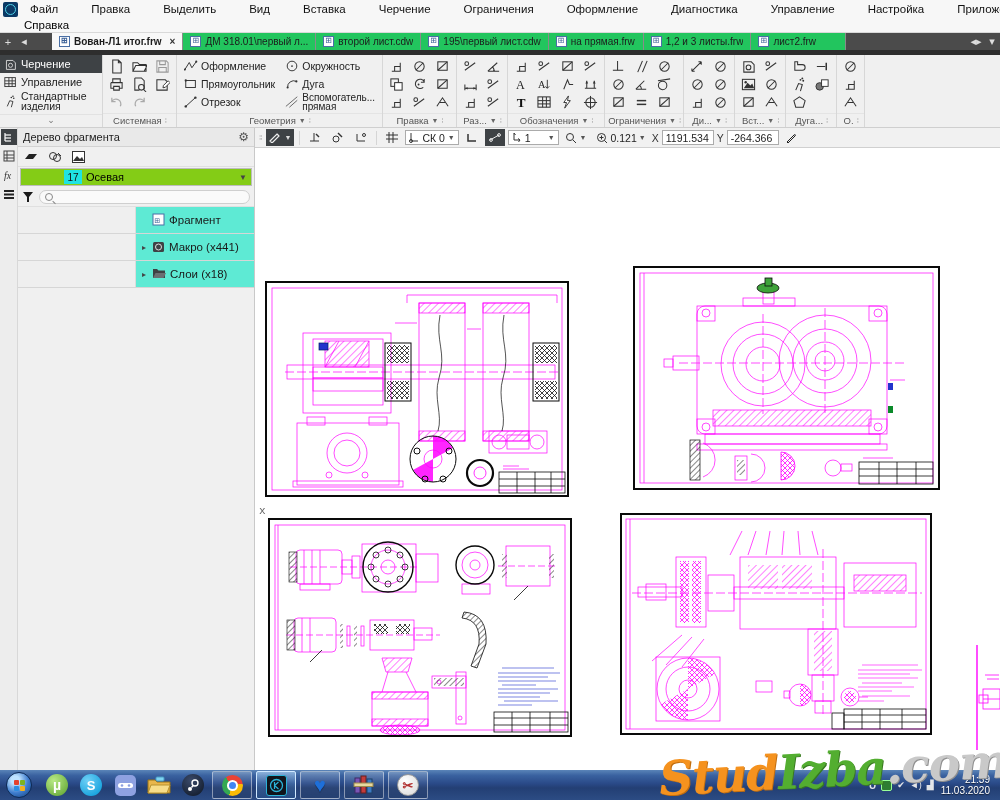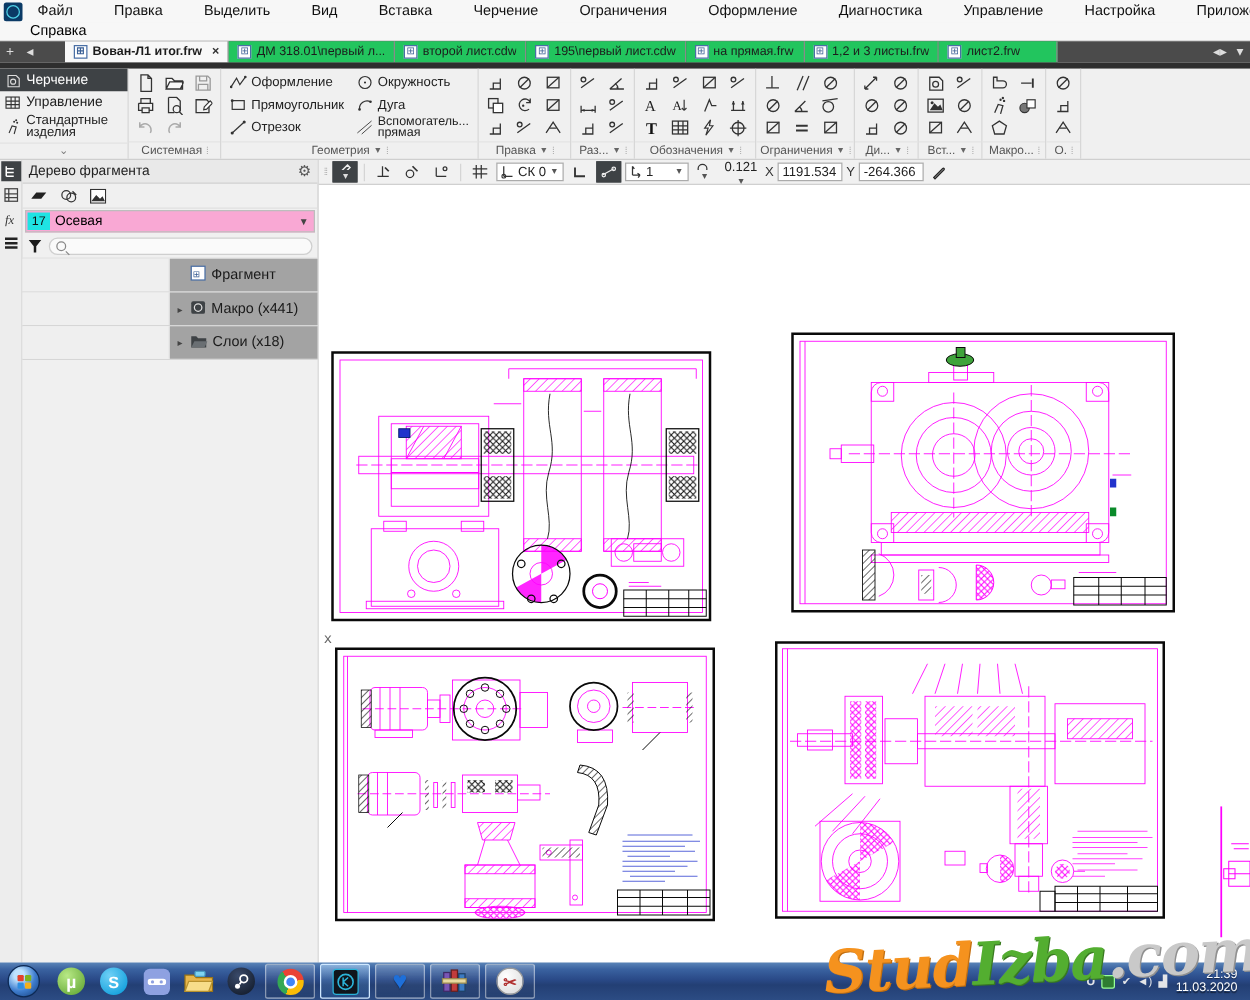--- a/index.html
+++ b/index.html
@@ -52,46 +52,46 @@
   .geo-col { display:flex; flex-direction:column; }
   .tool-lab { height:18px; display:flex; align-items:center; gap:3px; font-size:10.5px; color:#222; padding:0 3px; border:1px solid transparent; white-space:nowrap; }
   .tool-lab svg { flex:0 0 auto; }
   .tool-lab .l2 { line-height:9px; font-size:10px; }
 
   
   .main { position:absolute; left:0; top:128px; width:1000px; height:642px; display:flex; }
   .rightcol { flex:1; display:flex; flex-direction:column; min-width:0; }
   .paramsbar { height:20px; background:#f1f1f1; border-bottom:1px solid #d0d0d0; display:flex; align-items:center; gap:3px; padding:0 4px; font-size:10.5px; color:#222; flex:0 0 auto; }
   .pb-grip { color:#b0b0b0; font-size:8px; letter-spacing:-1px; margin-right:2px; }
-  .pb-btn { height:17px; min-width:20px; display:flex; align-items:center; justify-content:center; gap:2px; border:1px solid transparent; padding:0 2px;flex-direction:column; }
+  .pb-btn { height:17px; min-width:20px; display:flex; align-items:center; justify-content:center; gap:2px; border:1px solid transparent; padding:0 2px; }
   .pb-btn.dk { background:#3e4245; color:#eee; border-color:#3e4245; }
   .pb-field { height:15px; background:#fff; border:1px solid #ababab; display:flex; align-items:center; gap:3px; padding:0 3px; }
   .pb-dd { font-size:7px; color:#555; }
   .pb-sep { width:1px; height:14px; background:#d5d5d5; margin:0 2px; }
   .pb-label { font-size:10.5px; color:#333; }
   .num { font-family:"Liberation Sans",sans-serif; }
 
   
   .sidebar { width:255px; flex:0 0 auto; display:flex; background:#f0f0f0; border-right:1px solid #c9c9c9; }
   .side-strip { width:18px; flex:0 0 auto; background:#ededed; border-right:1px solid #d8d8d8; display:flex; flex-direction:column; align-items:center; padding-top:1px; gap:3px; }
   .strip-ic { width:16px; height:16px; display:flex; align-items:center; justify-content:center; }
   .strip-ic.active { background:#3e4245; }
   .side-panel { flex:1; display:flex; flex-direction:column; min-width:0; }
   .sp-header { height:19px; background:#e9e9e9; border-bottom:1px solid #d2d2d2; display:flex; align-items:center; font-size:11px; color:#222; padding:0 5px; }
   .sp-header .gear { margin-left:auto; color:#555; font-size:12px; }
   .sp-tools { height:20px; display:flex; align-items:center; gap:10px; padding:0 6px; border-bottom:1px solid #e0e0e0; }
-  .sp-layer { height:18px; display:flex; align-items:center; gap:4px; border:1px solid #bdbdbd; background:#f9a8d4; margin:1px 2px; font-size:11px; }
+  .sp-layer { height:18px; display:flex; align-items:center; gap:4px; border:1px solid #bdbdbd; background:#84cc16; margin:1px 2px; font-size:11px;padding-left:42px; }
   .layer-chip { width:18px; height:14px; background:#1fe3e3; color:#111; font-size:10px; display:flex; align-items:center; justify-content:center; margin-left:1px; }
   .sp-layer .dd { margin-left:auto; margin-right:4px; font-size:8px; color:#444; }
   .sp-filter { height:20px; display:flex; align-items:center; gap:5px; padding:0 4px; border-bottom:1px solid #e0e0e0; }
   .filter-pill { flex:1; height:14px; border:1px solid #cfcfcf; border-radius:8px; background:#fafafa; display:flex; align-items:center; padding:0 5px; }
   .tree { display:flex; flex-direction:column; }
   .tree-row { height:27px; display:flex; border-bottom:1px solid #d6d6d6; }
   .tree-left { width:118px; background:#efefef; border-right:1px solid #dcdcdc; }
-  .tree-right { flex:1; background:#a3a3a3; display:flex; align-items:center; gap:4px; font-size:11.5px; color:#1a1a1a; padding:0 4px; }
+  .tree-right { flex:1; background:#5eead4; display:flex; align-items:center; gap:4px; font-size:11.5px; color:#1a1a1a; padding:0 4px; }
   .tw { width:8px; font-size:8px; color:#444; text-align:center; flex:0 0 auto; }
   .side-rest { flex:1; background:#f0f0f0; }
 
   
   .canvas { flex:1; position:relative; background:#ffffff; overflow:hidden; }
   .sheet { position:absolute; background:#fff; border:2px solid #0a0a0a; }
   .sheet svg { display:block; }
   .cursor-x { position:absolute; color:#666; font-size:11px; font-family:"DejaVu Sans Mono",monospace; }
 
   
@@ -717,21 +717,21 @@
               </div>
               <div class="tool-ic">
                 <svg width="15" height="15" viewBox="0 0 16 16">
                   <path d="M8,2 L14,6 12,13 4,13 2,6 z" stroke="#333" fill="none" stroke-width="1.1"></path>
                 </svg>
               </div>
               <div class="tool-ic"></div>
             </div>
           </div>
           <div class="g-foot">
-            <span>Макро...</span>
+            <span>Дуга...</span>
             <span class="grip">⁞</span>
           </div>
         </div>
         <div class="rgroup">
           <div class="g-body">
             <div class="g-grid" style="grid-template-columns: repeat(1, 1fr);">
               <div class="tool-ic">
                 <svg width="15" height="15" viewBox="0 0 16 16">
                   <circle cx="8" cy="8" r="5" stroke="#333" fill="none" stroke-width="1.1"></circle>
                   <line x1="4" y1="12" x2="12" y2="4" stroke="#333" fill="none" stroke-width="1.1"></line>

